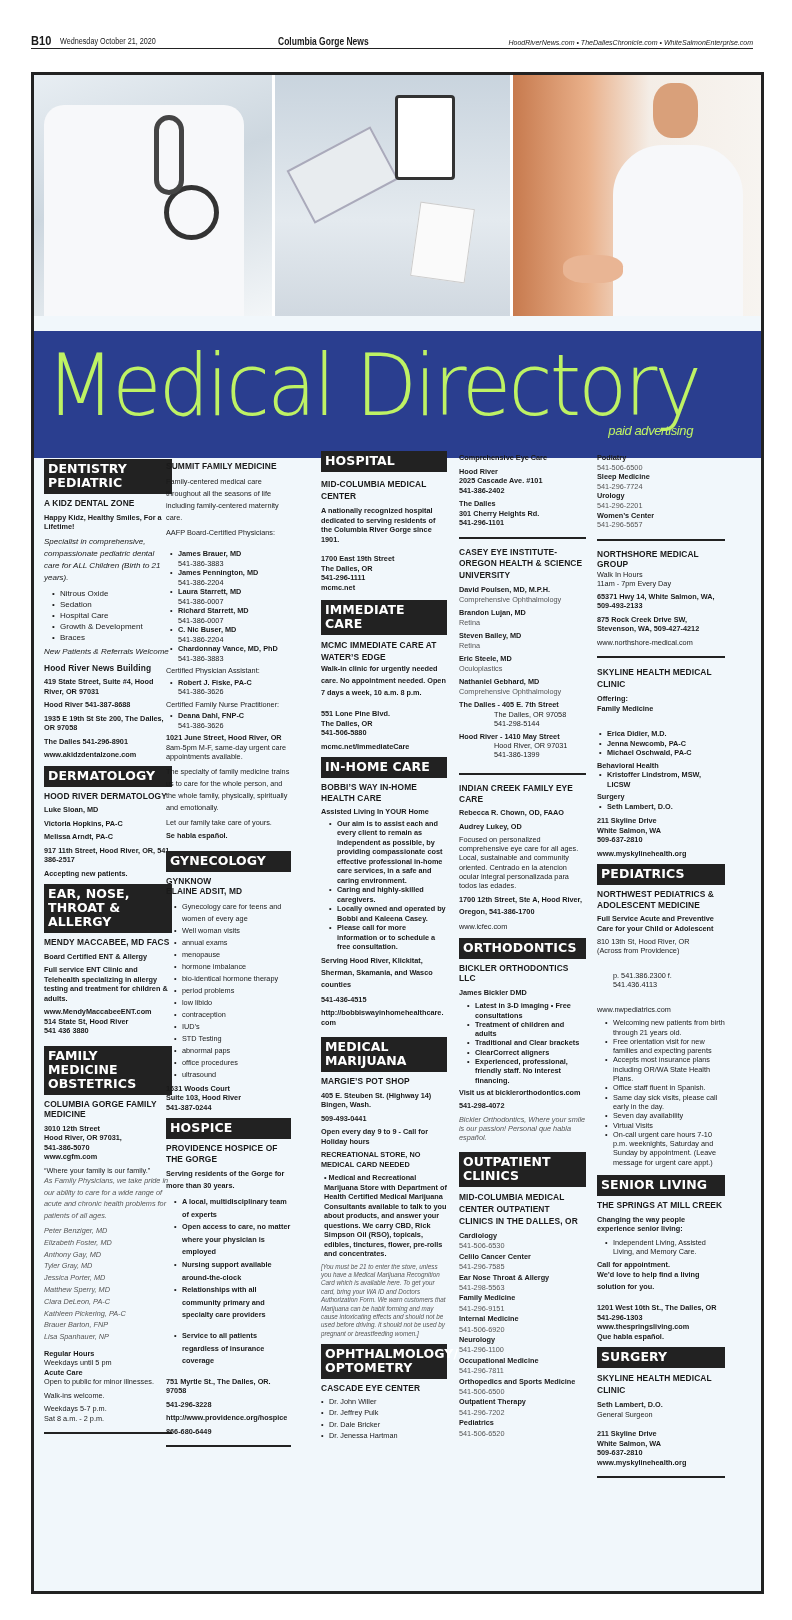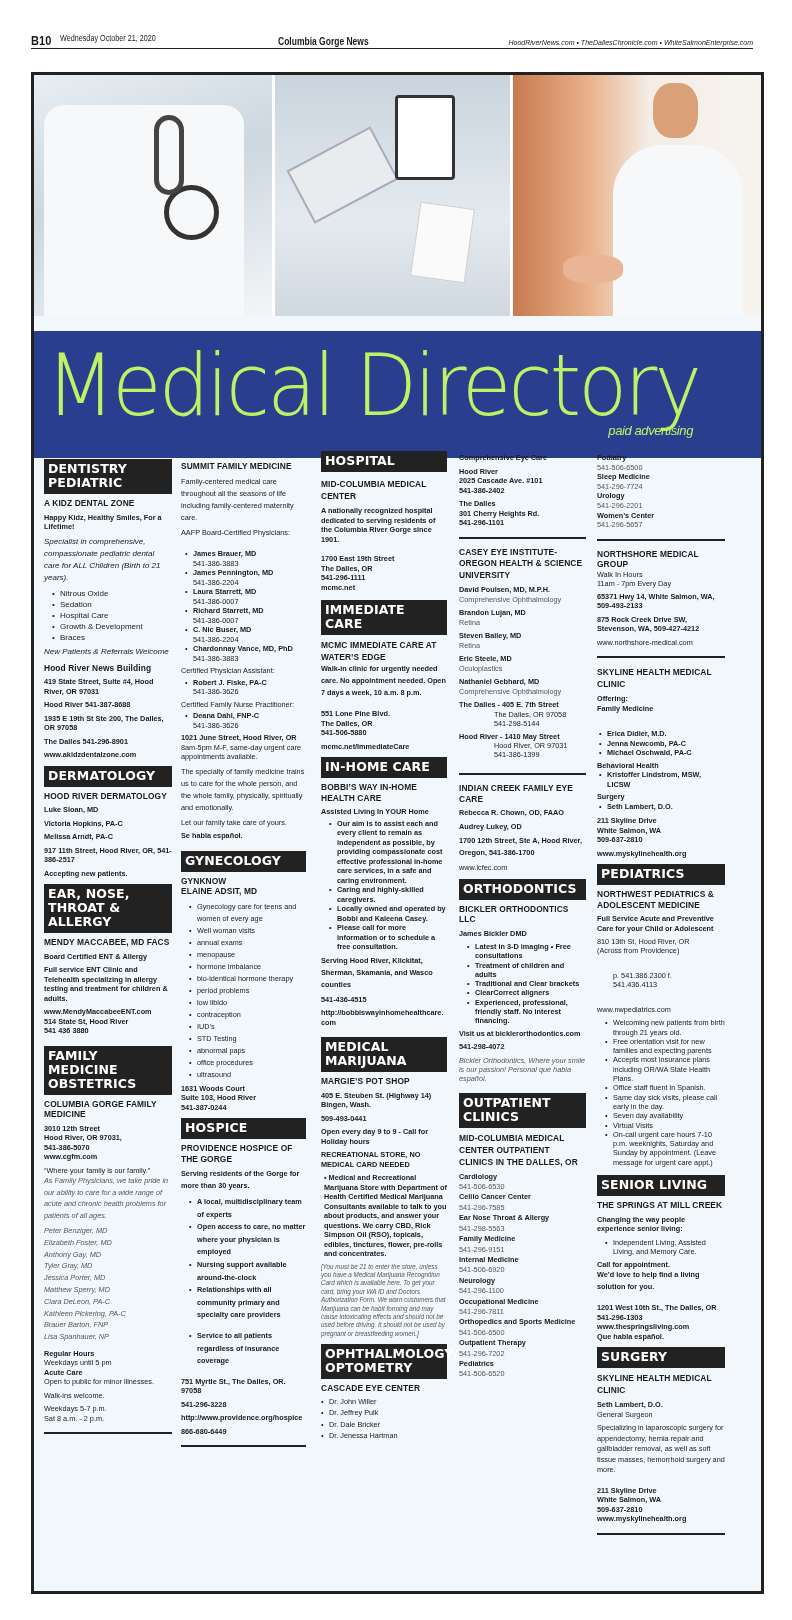--- a/index.html
+++ b/index.html
@@ -1,39 +1,39 @@
 <!DOCTYPE html>
 <html><head>
 <meta charset="utf-8">
 <style>
   *{box-sizing:border-box;margin:0;padding:0}
   body{width:792px;height:1620px;background:#fff;font-family:"Liberation Sans",sans-serif;color:#1a1a1a;position:relative;overflow:hidden}
   .masthead{position:absolute;top:33px;left:31px;width:722px;height:16px;display:flex;align-items:baseline;justify-content:space-between;border-bottom:1px solid #222;padding-bottom:3px}
-  .masthead .left{display:flex;align-items:flex-start;gap:5px}
+  .masthead .left{display:flex;align-items:center;gap:5px}
   .pg{font-weight:bold;font-size:13px;font-family:"Liberation Sans",sans-serif;transform:scaleX(.85);transform-origin:left}
   .date{font-size:8.5px;transform:scaleX(.85);transform-origin:left;white-space:nowrap}
   .paper{font-weight:bold;font-size:10px;transform:scaleX(.85)}
   .sites{font-size:8px;font-style:italic;transform:scaleX(.88);transform-origin:right;white-space:nowrap}
   .frame{position:absolute;top:72px;left:31px;width:733px;height:1522px;border:3px solid #222;background:#f1f7fb}
   .hero{position:absolute;top:0;left:0;width:727px;height:241px;display:flex;overflow:hidden}
   .hero .p1{width:238px;background:linear-gradient(160deg,#e8eef3 0%,#cdd7df 45%,#f3f6f8 100%);position:relative}
   .hero .p2{width:238px;background:linear-gradient(180deg,#c9d4de 0%,#e4eaef 60%,#d0d8e0 100%);position:relative;border-left:3px solid #fff}
   .hero .p3{flex:1;background:linear-gradient(90deg,#c77a4e 0%,#e9b08a 30%,#f4ede6 55%,#f7f4f0 100%);position:relative;border-left:3px solid #fff}
   .coat{position:absolute;background:#f7f8fa;border-radius:20px 20px 0 0}
   .stetho{position:absolute;border:5px solid #333;border-radius:50%}
   .laptop{position:absolute;top:70px;left:20px;width:95px;height:60px;background:#e8ecef;border:2px solid #aab;transform:rotate(-28deg)}
   .clip{position:absolute;top:20px;left:120px;width:60px;height:85px;background:#fff;border:3px solid #333;border-radius:4px}
   .pad{position:absolute;top:130px;left:140px;width:55px;height:75px;background:#fafafa;transform:rotate(8deg);border:1px solid #ccc}
   .hand{position:absolute;background:#e9b594;border-radius:40%}
   .banner{position:absolute;top:256px;left:0;width:727px;height:127px;background:#2a3e8f;color:#bef264}
   .title{position:absolute;left:12px;top:4px;font-family:"DejaVu Sans",sans-serif;font-weight:300;font-size:86px;letter-spacing:-3px;transform:scaleX(.93);transform-origin:left;white-space:nowrap;line-height:100px}
   .paid{position:absolute;right:68px;top:92px;font-size:13px;font-style:italic;letter-spacing:-.4px}
   .cols{position:absolute;top:376px;left:0;width:727px;height:1080px}
   .col{position:absolute;top:0;font-size:8px;line-height:11px}
-  .c1{left:10px;width:128px}.c2{left:147px;width:125px}.c3{left:287px;width:126px}.c4{left:425px;width:127px}.c5{left:563px;width:128px}
+  .c1{left:10px;width:128px}.c2{left:132px;width:125px}.c3{left:287px;width:126px}.c4{left:425px;width:127px}.c5{left:563px;width:128px}
   .hdr{background:#222;color:#fff;font-family:"DejaVu Sans",sans-serif;font-weight:bold;font-size:12.5px;line-height:14px;padding:3px 4px 4px;letter-spacing:.1px;margin:6px 0 4px}
   .bizname{font-weight:bold;font-size:8.4px;line-height:10.5px;letter-spacing:.1px}
   .b{font-weight:bold}.i{font-style:italic}.g{color:#555}
   p{margin:0 0 4px}
   ul{list-style:none;margin:2px 0 3px 8px}
   ul li{position:relative;padding-left:8px}
   ul li:before{content:"•";position:absolute;left:0}
   .rule{border-top:2px solid #222;margin:9px 0 8px}
   .sp{height:6px}
   .small{font-size:7.3px;line-height:9.5px}
@@ -286,20 +286,21 @@
       <p class="small indent" style="margin:0;line-height:9px">The Dalles, OR 97058</p>
       <p class="small indent" style="line-height:9px">541-298-5144</p>
       <p class="b small" style="margin:0">Hood River - 1410 May Street</p>
       <p class="small indent" style="margin:0;line-height:9px">Hood River, OR 97031</p>
       <p class="small indent" style="line-height:9px">541-386-1399</p>
       <div class="rule" style="margin-top:14px"></div>
 
       <p class="bizname">INDIAN CREEK FAMILY EYE CARE</p>
       <p class="b small">Rebecca R. Chown, OD, FAAO</p>
       <p class="b small">Audrey Lukey, OD</p>
+      <p class="small" style="line-height:9.2px">Focused on personalized comprehensive eye care for all ages. Local, sustainable and community oriented. Centrado en la atencion ocular integral personalizada para todos las edades.</p>
       <p class="b small" style="line-height:12px">1700 12th Street, Ste A, Hood River, Oregon, 541-386-1700</p>
       <p class="small">www.icfec.com</p>
 
       <div class="hdr">ORTHODONTICS</div>
       <p class="bizname">BICKLER ORTHODONTICS LLC</p>
       <p class="b small">James Bickler DMD</p>
       <ul class="b small" style="line-height:9.3px">
         <li>Latest in 3-D imaging  • Free consultations</li>
         <li>Treatment of children and adults</li>
         <li>Traditional and Clear brackets</li>
@@ -434,21 +435,20 @@
       <div class="sp"></div>
       <p class="b small" style="margin:0;white-space:nowrap;overflow:hidden">1201 West 10th St., The Dalles, OR</p>
       <p class="b small" style="margin:0">541-296-1303</p>
       <p class="b small" style="margin:0">www.thespringsliving.com</p>
       <p class="b small">Que habla español.</p>
 
       <div class="hdr">SURGERY</div>
       <p class="bizname" style="line-height:12px">SKYLINE HEALTH MEDICAL CLINIC</p>
       <p class="b small" style="margin:0">Seth Lambert, D.O.</p>
       <p class="small">General Surgeon</p>
-      <p class="small" style="line-height:10.5px">Specializing in laparoscopic surgery for appendectomy, hernia repair and gallbladder removal, as well as soft tissue masses, hemorrhoid surgery and more.</p>
       <div class="sp"></div>
       <p class="b small" style="margin:0">211 Skyline Drive</p>
       <p class="b small" style="margin:0">White Salmon, WA</p>
       <p class="b small" style="margin:0">509-637-2810</p>
       <p class="b small">www.myskylinehealth.org</p>
       <div class="rule"></div>
     </div>
   </div>
 
 </div>

